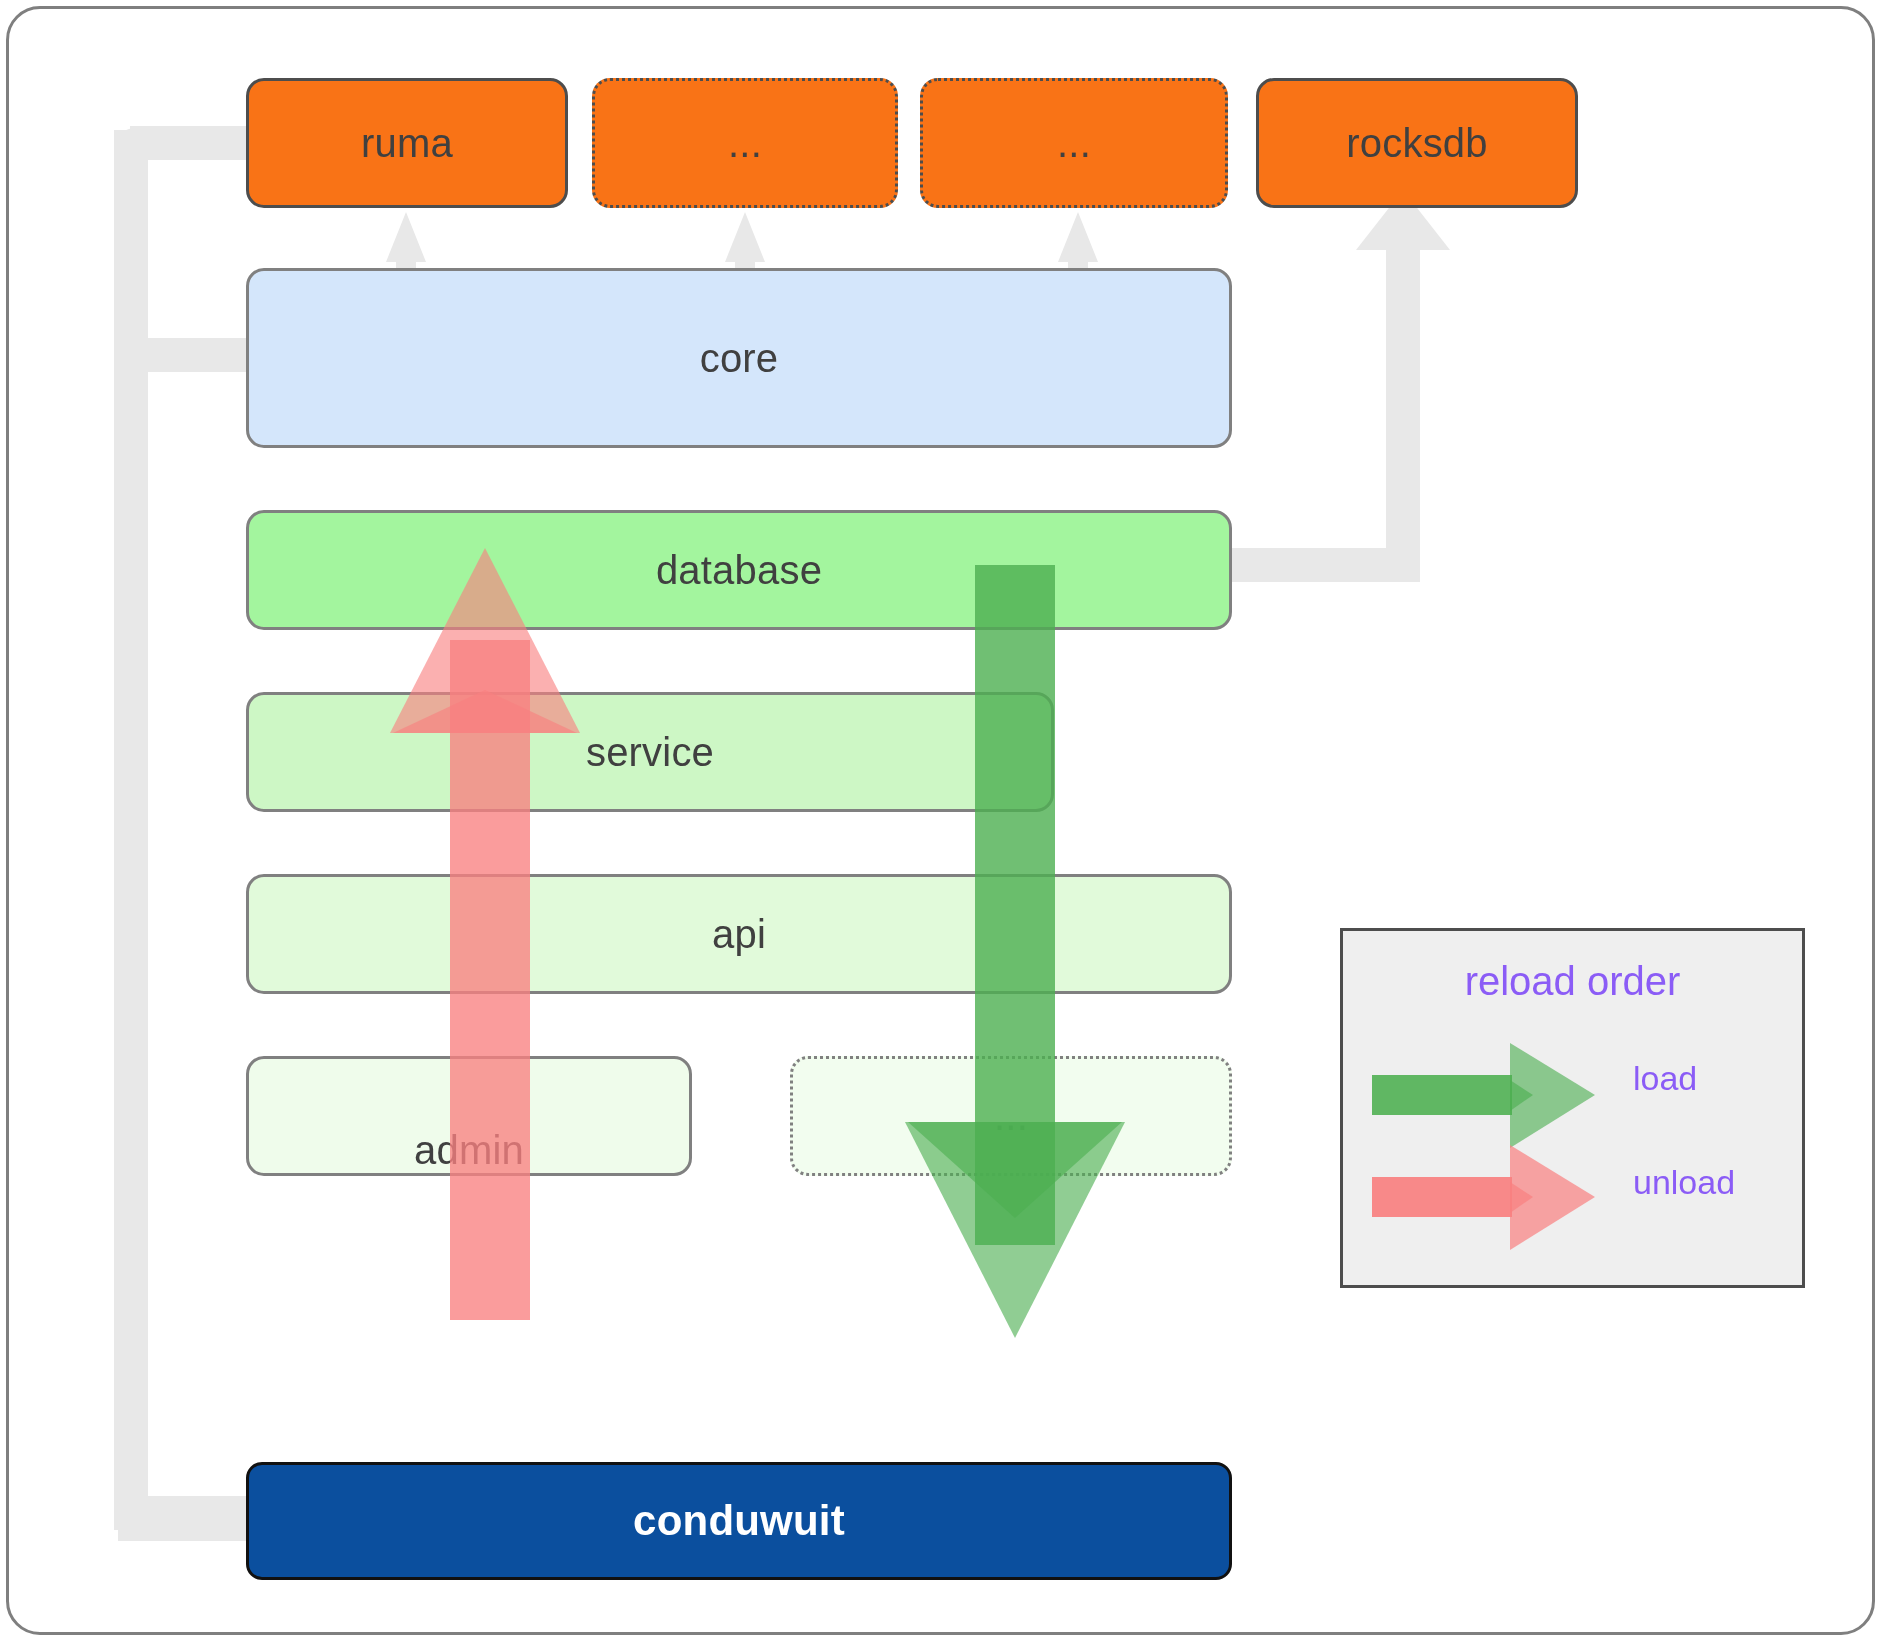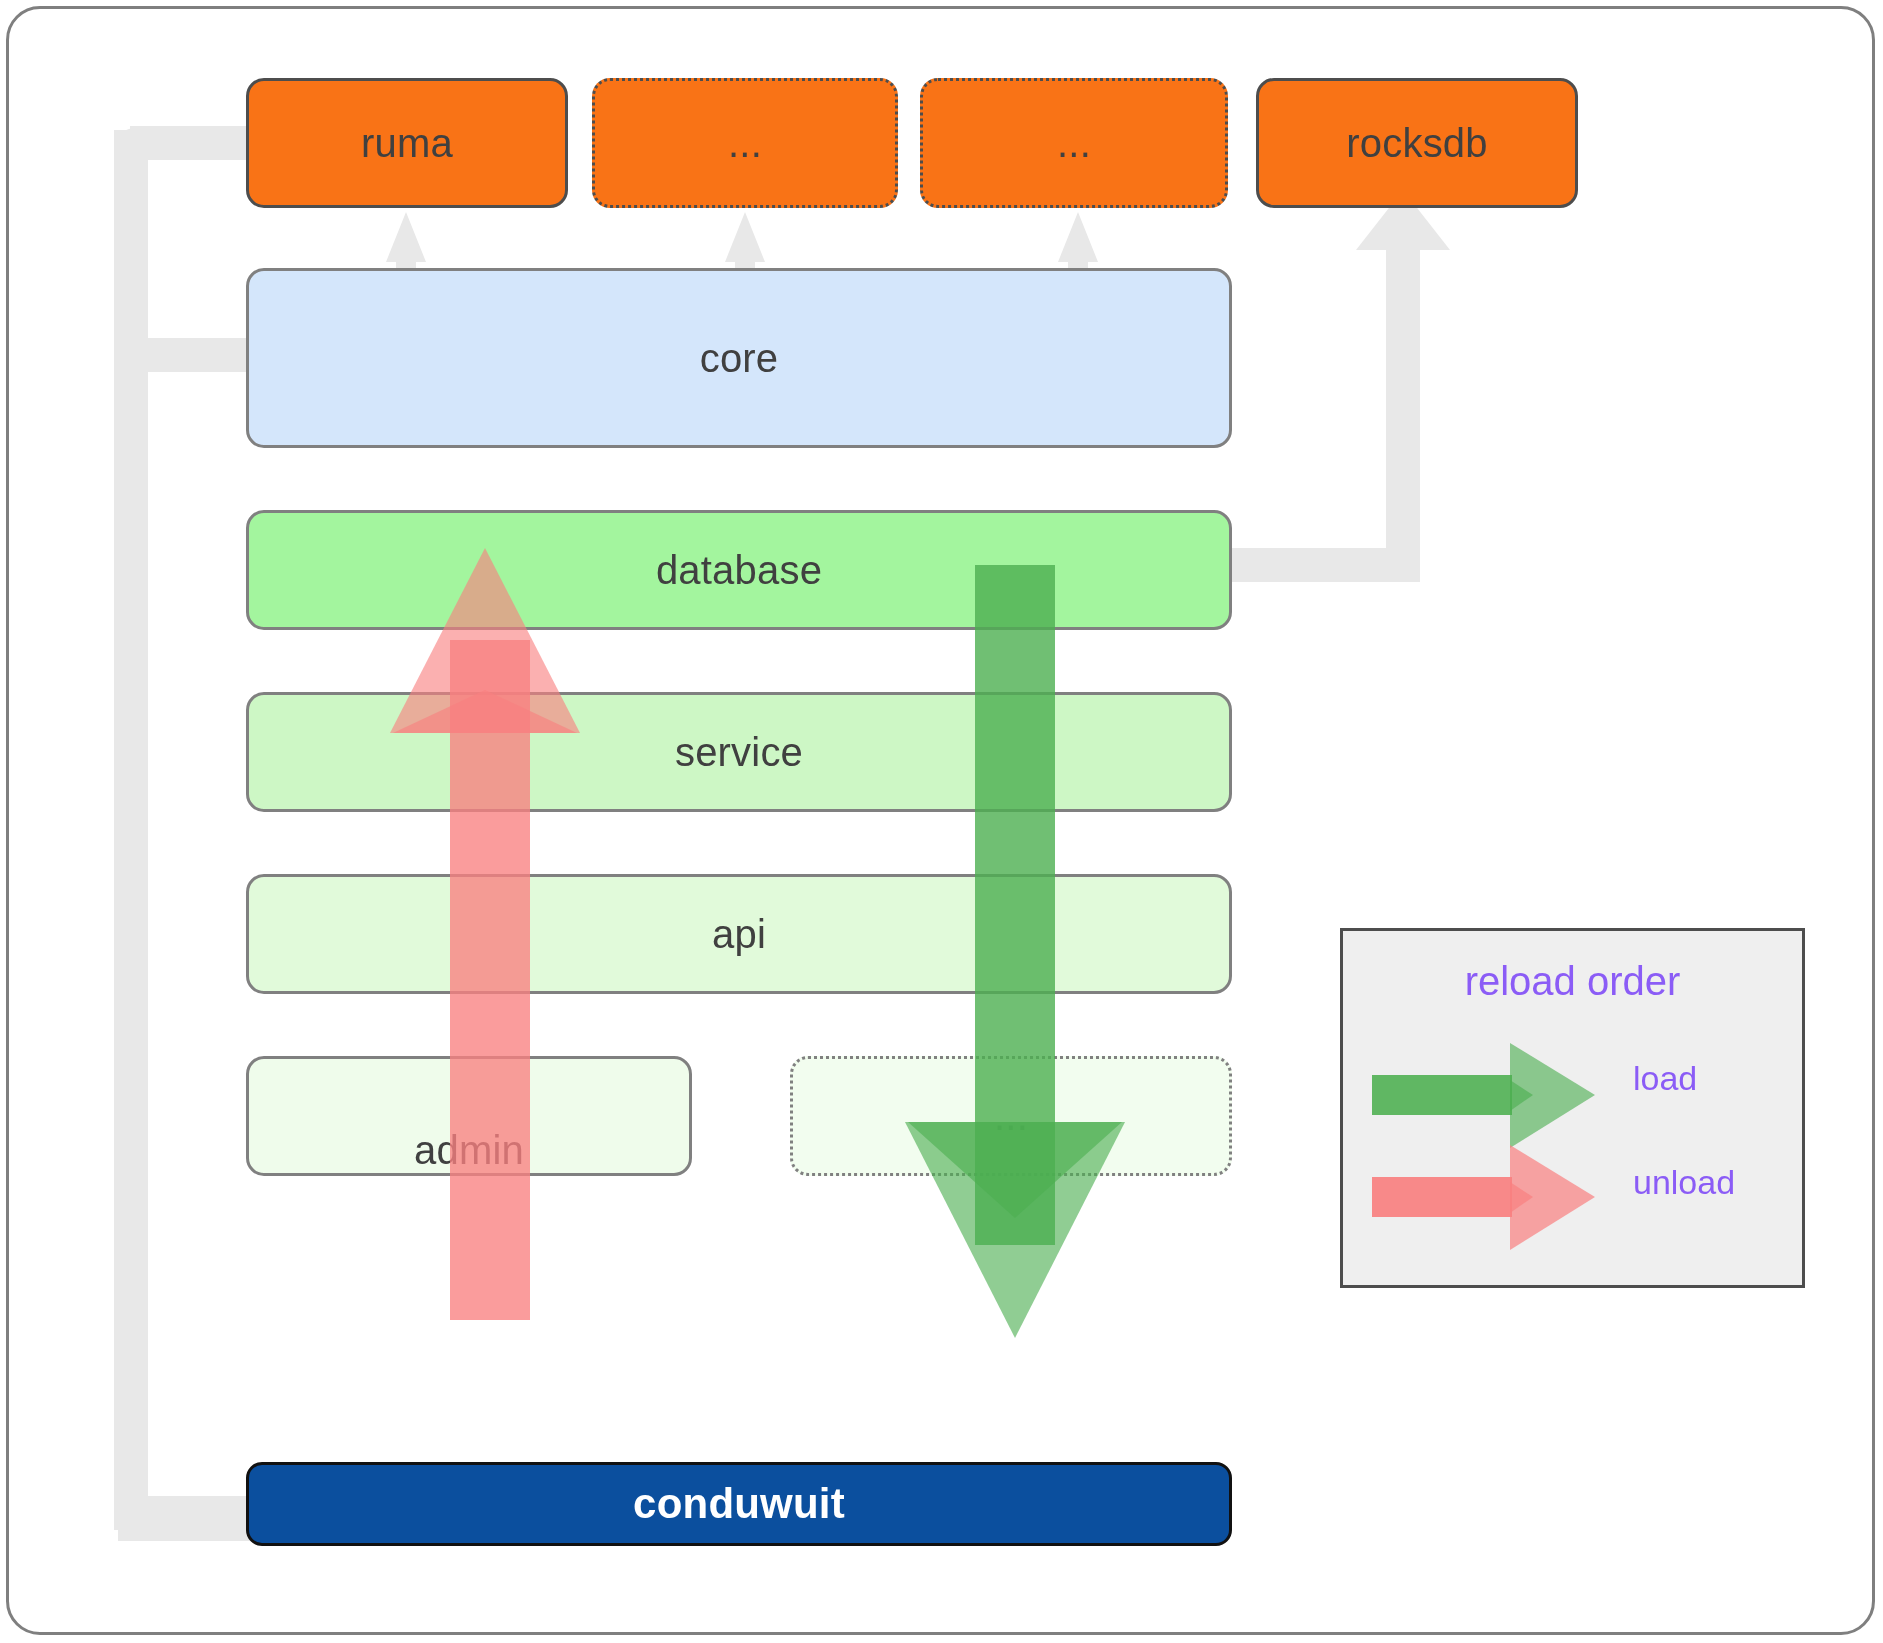--- a/index.html
+++ b/index.html
@@ -185,38 +185,38 @@
   </svg>
 
   <div class="node core-box" style="left:246px; top:268px; width:986px; height:180px;">
     <span class="lbl">core</span>
   </div>
 
   <div class="node layer lv-database" style="left:246px; top:510px; width:986px; height:120px;">
     <span class="lbl">database</span>
   </div>
 
-  <div class="node layer lv-service" style="left:246px; top:692px; width:986px; height:120px;">
+  <div class="node layer lv-service" style="left:246px; top:692px; width:808px; height:120px;">
     <span class="lbl">service</span>
   </div>
 
   <div class="node layer lv-api" style="left:246px; top:874px; width:986px; height:120px;">
     <span class="lbl">api</span>
   </div>
 
   <div class="node layer lv-admin" style="left:246px; top:1056px; width:446px; height:120px;">
     <span class="lbl">admin</span>
   </div>
 
   <div class="node layer lv-dots dotted" style="left:790px; top:1056px; width:442px; height:120px;">
     <span class="lbl">...</span>
   </div>
 
 
-  <div class="node app-box" style="left:246px; top:1462px; width:986px; height:84px;">
+  <div class="node app-box" style="left:246px; top:1462px; width:986px; height:118px;">
     <span class="lbl">conduwuit</span>
   </div>
 
   <svg class="overlay flow" viewBox="0 0 1883 1643">
 
     <g>
       <polygon points="485,548 390,733 580,733" fill="#f98080" fill-opacity="0.62"></polygon>
       <rect x="450" y="640" width="80" height="680" fill="#f98080" fill-opacity="0.78"></rect>
       <polygon points="485,690 393,733 577,733" fill="#f98080" fill-opacity="0.62"></polygon>
     </g>

